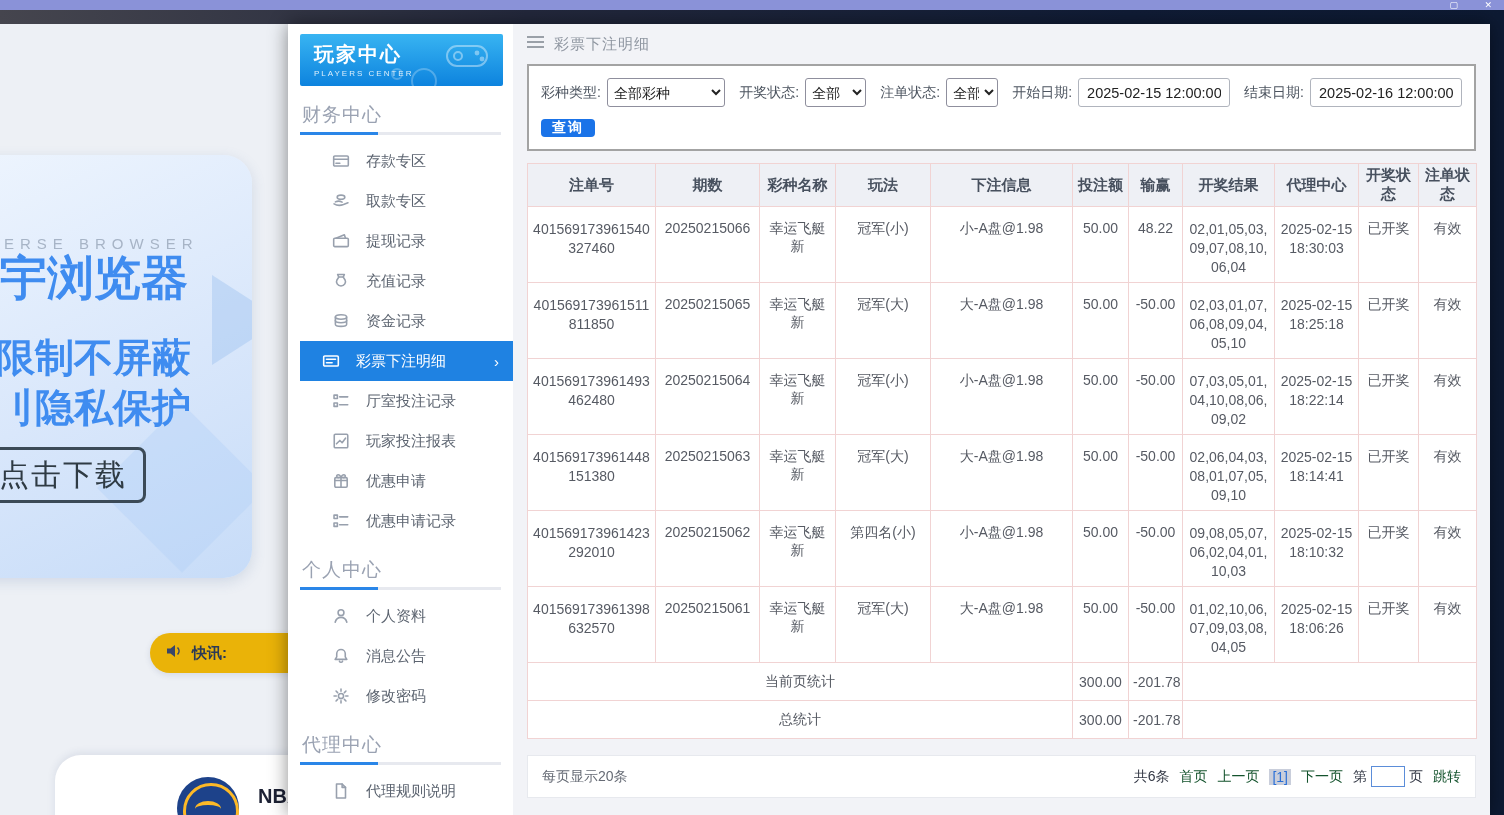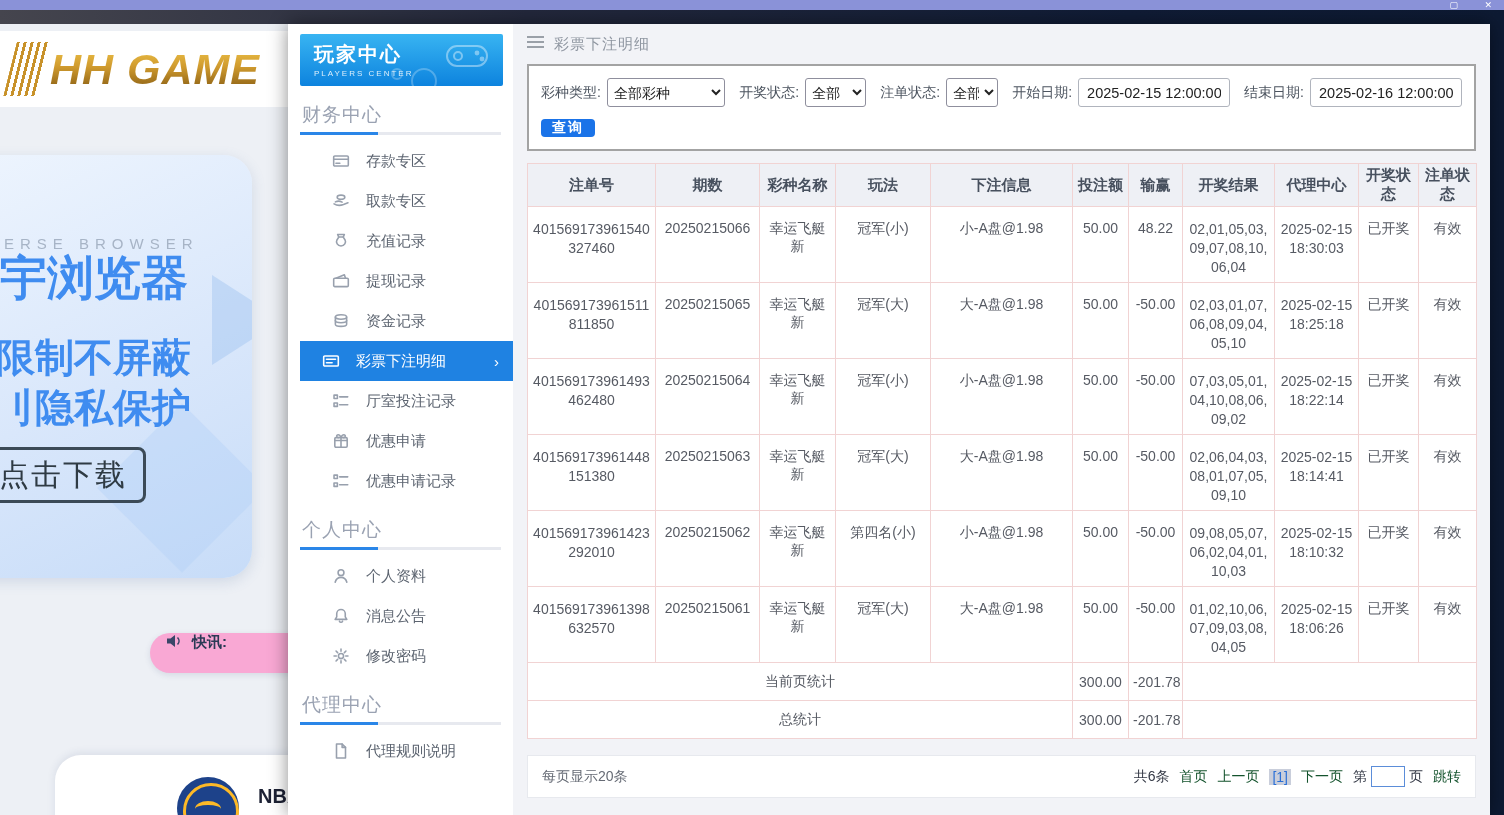--- a/index.html
+++ b/index.html
@@ -30,22 +30,22 @@
      background:linear-gradient(155deg,#eef5fe 0%,#d9e7fb 55%,#c7dcf8 100%); box-shadow:0 4px 14px rgba(80,110,160,.18); cursor:pointer; }
   .ad-card .deco1 { position:absolute; right:-30px; top:120px; width:0;height:0; border-left:70px solid rgba(160,195,240,.45); border-top:45px solid transparent; border-bottom:45px solid transparent; }
   .ad-card .deco2 { position:absolute; right:10px; bottom:30px; width:120px; height:120px; background:rgba(175,205,245,.35); transform:rotate(45deg); }
   .ad-kicker { position:absolute; left:66px; top:80px; color:#a7b4c6; letter-spacing:6px; font-size:15px; }
   .ad-headline { position:absolute; left:62px; top:92px; color:#3f8cf0; font-size:47px; font-weight:900; white-space:nowrap;text-align:right; }
   .ad-line2 { position:absolute; left:58px; top:176px; color:#3f8cf0; font-size:39px; font-weight:900; white-space:nowrap; }
   .ad-line3 { position:absolute; left:58px; top:226px; color:#3f8cf0; font-size:39px; font-weight:900; white-space:nowrap; }
   .ad-btn { position:absolute; left:42px; top:292px; width:166px; height:56px; border:3px solid #3b4a57; border-radius:8px;
      background:transparent; color:#2f3b44; font-size:30px; letter-spacing:2px; display:flex; align-items:center; justify-content:center; cursor:pointer; }
 
-  .ticker { position:absolute; left:150px; top:609px; width:160px; height:40px; background:#f9a8d4; border-radius:20px;
-     box-shadow:0 2px 6px rgba(40,60,110,.12); display:flex; align-items:flex-start; padding-left:16px; }
+  .ticker { position:absolute; left:150px; top:609px; width:160px; height:40px; background:#eab308; border-radius:20px;
+     box-shadow:0 2px 6px rgba(40,60,110,.12); display:flex; align-items:center; padding-left:16px; }
   .ticker-label { margin-left:8px; font-size:15px; font-weight:bold; color:#2b3a55; }
 
   .nba-card { position:absolute; left:55px; top:731px; width:240px; height:84px; background:#fff; border-radius:26px 8px 0 0;
      box-shadow:0 -2px 8px rgba(40,60,110,.10); cursor:pointer; }
   .gsw-logo { position:absolute; left:122px; top:22px; width:62px; height:62px; border-radius:50%; background:#1d428a; }
   .gsw-logo::before { content:""; position:absolute; left:6px; top:6px; width:50px; height:50px; border-radius:50%; border:3px solid #fdb927; }
   .gsw-logo::after { content:""; position:absolute; left:18px; top:24px; width:26px; height:12px;
      border-top:4px solid #fdb927; border-radius:50% 50% 0 0; }
   .nba-text { position:absolute; left:203px; top:30px; font-size:20px; font-weight:900; color:#1d2235; }
 
@@ -124,24 +124,20 @@
 <div class="stage">
 
   <div class="titlebar">
     <span class="winbtn max">▢</span>
     <span class="winbtn close">✕</span>
   </div>
 
   <div class="backdrop"></div>
 
   <div class="site">
-    <div class="logo-band">
-      <span class="logo-stripes"></span>
-      <span class="logo-text">HH GAME</span>
-    </div>
 
     <div class="ad-card">
       <span class="deco1"></span>
       <span class="deco2"></span>
       <div class="ad-kicker">ERSE BROWSER</div>
       <div class="ad-headline">宇浏览器</div>
       <div class="ad-line2">限制不屏蔽</div>
       <div class="ad-line3">刂隐私保护</div>
       <button class="ad-btn">点击下载</button>
     </div>
@@ -198,34 +194,34 @@
                 <ellipse cx="8" cy="4.6" rx="3.4" ry="1.8"></ellipse>
                 <path d="M1.8 10.6c2.6 1.6 5.4 1.7 8.4.6l4-1.6"></path>
                 <path d="M3 8.8c2-1 4-1 6 .2"></path>
               </svg>
             </span>
             <span class="lbl">取款专区</span>
           </div>
           <div class="sb-item">
             <span class="icon">
               <svg viewBox="0 0 16 16" stroke-linecap="round" stroke-linejoin="round">
+                <rect x="1.5" y="5.5" width="13" height="7.5" rx="1"></rect>
+                <path d="M3.5 5.5l7.5-3 1 3"></path>
+              </svg>
+            </span>
+            <span class="lbl">提现记录</span>
+          </div>
+          <div class="sb-item">
+            <span class="icon">
+              <svg viewBox="0 0 16 16" stroke-linecap="round" stroke-linejoin="round">
                 <path d="M6 4.5h4l1.6 2.6c1.2 2.2-.5 5.4-3.6 5.4S3.2 9.3 4.4 7.1L6 4.5z"></path>
                 <path d="M6 4.5L5 2.2h6l-1 2.3"></path>
               </svg>
             </span>
             <span class="lbl">充值记录</span>
-          </div>
-          <div class="sb-item">
-            <span class="icon">
-              <svg viewBox="0 0 16 16" stroke-linecap="round" stroke-linejoin="round">
-                <rect x="1.5" y="5.5" width="13" height="7.5" rx="1"></rect>
-                <path d="M3.5 5.5l7.5-3 1 3"></path>
-              </svg>
-            </span>
-            <span class="lbl">提现记录</span>
           </div>
           <div class="sb-item">
             <span class="icon">
               <svg viewBox="0 0 16 16" stroke-linecap="round" stroke-linejoin="round">
                 <ellipse cx="8" cy="4.4" rx="5" ry="2"></ellipse>
                 <path d="M3 4.4v6.4c0 1.1 2.2 2 5 2s5-.9 5-2V4.4"></path>
                 <path d="M3 7.6c0 1.1 2.2 2 5 2s5-.9 5-2"></path>
               </svg>
             </span>
             <span class="lbl">资金记录</span>
@@ -244,20 +240,29 @@
           <div class="sb-item">
             <span class="icon">
               <svg viewBox="0 0 16 16" stroke-linecap="round" stroke-linejoin="round">
                 <rect x="1.8" y="2.8" width="3" height="3"></rect>
                 <line x1="6.8" y1="4.3" x2="14" y2="4.3"></line>
                 <rect x="1.8" y="9.8" width="3" height="3"></rect>
                 <line x1="6.8" y1="11.3" x2="14" y2="11.3"></line>
               </svg>
             </span>
             <span class="lbl">厅室投注记录</span>
+          </div>
+          <div class="sb-item">
+            <span class="icon">
+              <svg viewBox="0 0 16 16" stroke-linecap="round" stroke-linejoin="round">
+                <rect x="2" y="2" width="12" height="12" rx="1"></rect>
+                <polyline points="4,10.5 7,7.5 9,9.5 12,5.5"></polyline>
+              </svg>
+            </span>
+            <span class="lbl">玩家投注报表</span>
           </div>
           <div class="sb-item">
             <span class="icon">
               <svg viewBox="0 0 16 16" stroke-linecap="round" stroke-linejoin="round">
                 <rect x="2.5" y="5" width="11" height="8.5" rx="1"></rect>
                 <path d="M2.5 7.5h11M8 5v8.5M5.5 5C4 5 3.5 2.5 5.5 2.5 7 2.5 8 5 8 5s1-2.5 2.5-2.5c2 0 1.5 2.5 0 2.5"></path>
               </svg>
             </span>
             <span class="lbl">优惠申请</span>
           </div>

